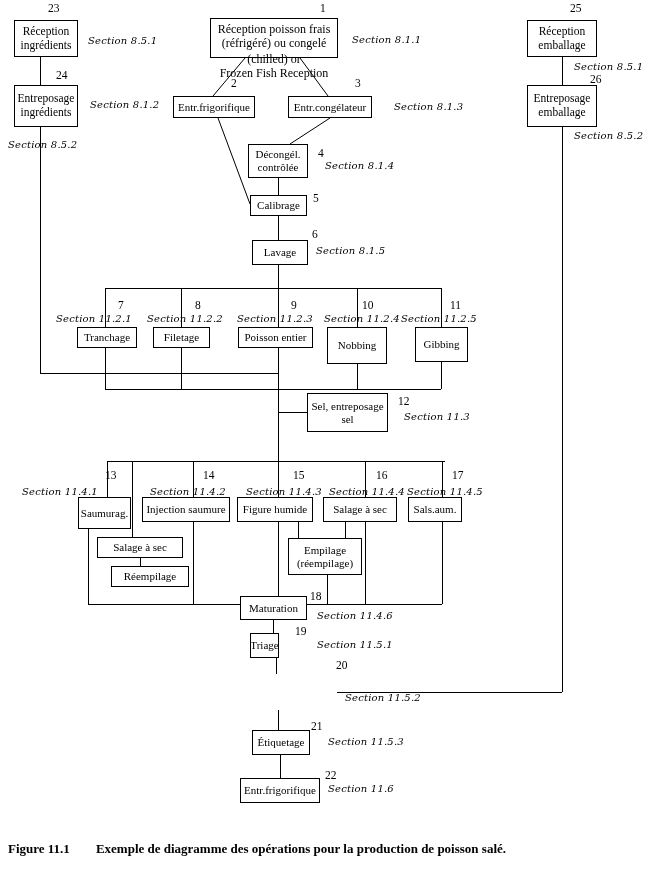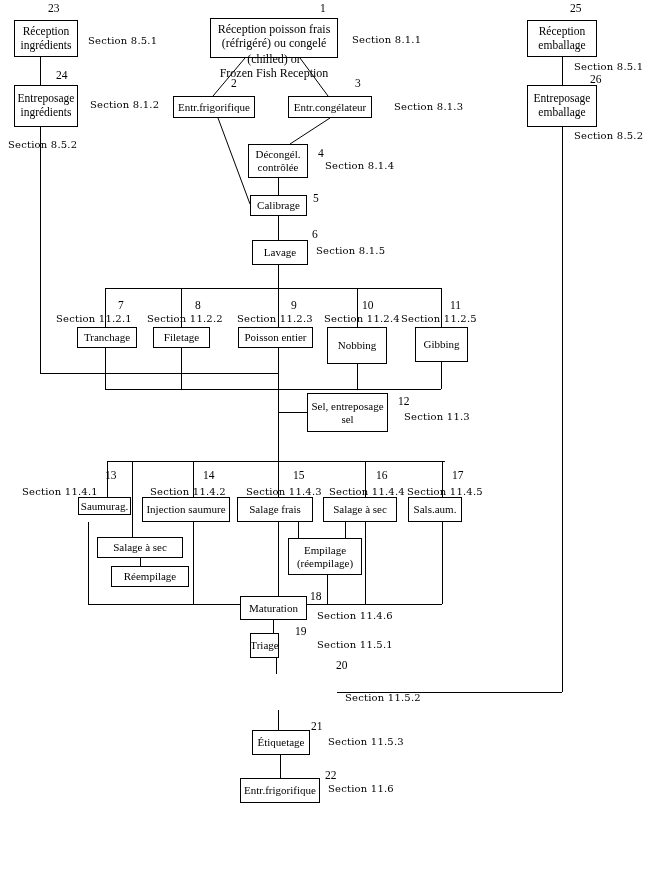--- a/index.html
+++ b/index.html
@@ -5,21 +5,21 @@
   html,body{margin:0;padding:0;background:#fff;}
   #page{position:relative;width:662px;height:874px;background:#ffffff;overflow:hidden;
         font-family:"Liberation Serif",serif;color:#000;}
   #wires{position:absolute;left:0;top:0;z-index:1;}
   .box{position:absolute;z-index:2;border:1px solid #000;background:#fff;
        display:flex;align-items:center;justify-content:center;text-align:center;
        font-size:11px;line-height:1.18;white-space:pre-line;box-sizing:border-box;}
   .box-lg{font-size:11.5px;}
   .box-top{align-items:flex-start;padding-top:3px;font-size:12px;}
   .num{position:absolute;z-index:3;font-size:11.5px;line-height:1;}
-  .sec{position:absolute;z-index:3;font-size:10px;line-height:1;
+  .sec{position:absolute;z-index:3;font-style:italic;font-size:10px;line-height:1;
        font-family:"DejaVu Serif",serif;letter-spacing:0.2px;white-space:nowrap;}
   .overflow{position:absolute;z-index:3;text-align:center;font-size:12px;line-height:1.15;
             white-space:pre-line;}
   #caption{position:absolute;left:8px;top:841px;z-index:3;font-weight:bold;font-size:13px;
            white-space:nowrap;}
   #caption .cap-text{margin-left:26px;}
 </style>
 </head>
 <body>
 
@@ -103,23 +103,23 @@
 
   <div class="box" style="left:77px;top:327px;width:60px;height:21px">Tranchage</div>
   <div class="box" style="left:153px;top:327px;width:57px;height:21px">Filetage</div>
   <div class="box" style="left:238px;top:327px;width:75px;height:21px">Poisson entier</div>
   <div class="box" style="left:327px;top:327px;width:60px;height:37px">Nobbing</div>
   <div class="box" style="left:415px;top:327px;width:53px;height:35px">Gibbing</div>
 
   <div class="box" style="left:307px;top:393px;width:81px;height:39px">Sel, entreposage
 sel</div>
 
-  <div class="box" style="left:78px;top:497px;width:53px;height:18px">Saumurag.</div>
+  <div class="box" style="left:78px;top:497px;width:53px;height:32px">Saumurag.</div>
   <div class="box" style="left:142px;top:497px;width:88px;height:25px">Injection saumure</div>
-  <div class="box" style="left:237px;top:497px;width:76px;height:25px">Salage frais</div>
+  <div class="box" style="left:237px;top:497px;width:76px;height:25px">Figure humide</div>
   <div class="box" style="left:323px;top:497px;width:74px;height:25px">Salage à sec</div>
   <div class="box" style="left:408px;top:497px;width:54px;height:25px">Sals.aum.</div>
 
   <div class="box" style="left:97px;top:537px;width:86px;height:21px">Salage à sec</div>
   <div class="box" style="left:111px;top:566px;width:78px;height:21px">Réempilage</div>
   <div class="box" style="left:288px;top:538px;width:74px;height:37px">Empilage
 (réempilage)</div>
 
   <div class="box" style="left:240px;top:596px;width:67px;height:24px">Maturation</div>
   <div class="box" style="left:250px;top:633px;width:29px;height:25px">Triage</div>
@@ -172,14 +172,17 @@
   <div class="sec" style="left:150px;top:487px">Section 11.4.2</div>
   <div class="sec" style="left:246px;top:487px">Section 11.4.3</div>
   <div class="sec" style="left:329px;top:487px">Section 11.4.4</div>
   <div class="sec" style="left:407px;top:487px">Section 11.4.5</div>
   <div class="sec" style="left:317px;top:611px">Section 11.4.6</div>
   <div class="sec" style="left:317px;top:640px">Section 11.5.1</div>
   <div class="sec" style="left:345px;top:693px">Section 11.5.2</div>
   <div class="sec" style="left:328px;top:737px">Section 11.5.3</div>
   <div class="sec" style="left:328px;top:784px">Section 11.6</div>
 
+  <div id="caption">
+    <span>Figure 11.1</span><span class="cap-text">Exemple de diagramme des opérations pour la production de poisson salé.</span>
+  </div>
 
 </div>
 
 </body></html>

